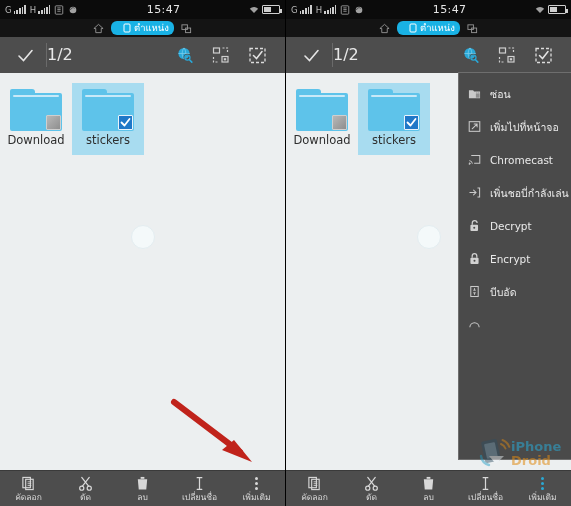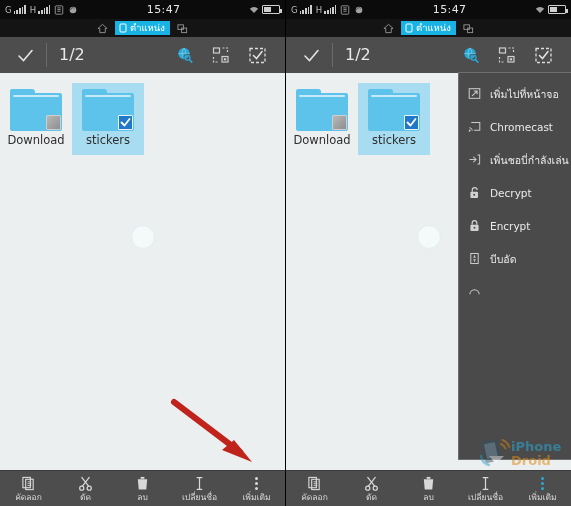--- a/index.html
+++ b/index.html
@@ -36,32 +36,32 @@
 
   
   .tabstrip {
     height:18px; background:#141414;
     display:flex; align-items:center; justify-content:center; gap:7px;
   }
   .tab-ico { width:11px; height:11px; opacity:.8; }
   .tab-loc {
     display:flex; align-items:center; gap:3px;
     background:#19b2e5; color:#fff; font-size:9.5px;
-    padding:1px 5px 2px 4px; border-radius:0; line-height:11px;
+    padding:1px 5px 2px 12px; border-radius:6px; line-height:11px;
   }
   .tab-loc svg { width:8px; height:10px; }
 
   
   .toolbar {
     height:36px; background:#4d4d4d;
     display:flex; align-items:center; padding:0 10px; gap:0;
   }
   .tb-check { width:30px; display:flex; align-items:center; justify-content:center; }
   .tb-count {
-    flex:1; color:#e8e8e8; font-size:16px; padding-left:12px;
+    flex:1; color:#e8e8e8; font-size:16px; 
     border-left:1px solid #6a6a6a; margin-left:6px; line-height:24px;
   }
   .tb-ico { width:36px; display:flex; align-items:center; justify-content:center; }
 
   
   .content { position:relative; height:calc(506px - 19px - 18px - 36px - 36px); background:#eceff0; }
   .grid { display:flex; padding:10px 0 0 0; }
   .cell {
     width:72px; padding:6px 2px 8px; text-align:center;
     display:flex; flex-direction:column; align-items:center; gap:2px;
@@ -413,20 +413,28 @@
           </div>
           <div class="fname">stickers</div>
         </div>
       </div>
       <div class="spinner"></div>
     </div>
 
     <div class="menu">
       <div class="mi">
         <svg viewBox="0 0 14 14">
+          <path d="M1 3.5h4.5l1 1.3H13V12H1z" fill="#c9c9c9"></path>
+          <rect x="8.5" y="7" width="4" height="4.5" fill="#8d8d8d"></rect>
+          <path d="M9.4 7V6a1.1 1.1 0 012.2 0v1" stroke="#8d8d8d" stroke-width=".8" fill="none"></path>
+        </svg>
+        <span>ซ่อน</span>
+      </div>
+      <div class="mi">
+        <svg viewBox="0 0 14 14">
           <rect x="1.3" y="1.8" width="11.4" height="10.4" fill="none" stroke="#cacaca" stroke-width="1.1"></rect>
           <path d="M4.5 9.5L9.4 4.6M6.6 4.2h3.2v3.2" stroke="#cacaca" stroke-width="1.1" fill="none" stroke-linecap="round"></path>
         </svg>
         <span>เพิ่มไปที่หน้าจอ</span>
       </div>
       <div class="mi">
         <svg viewBox="0 0 14 14">
           <path d="M3.5 2.6h9.2v8.4H6.6" fill="none" stroke="#cacaca" stroke-width="1.1"></path>
           <path d="M1.4 8.2a3.6 3.6 0 013.3 3.3M1.4 10.5a1.4 1.4 0 011.3 1" stroke="#cacaca" stroke-width="1" fill="none"></path>
           <circle cx="1.6" cy="11.8" r=".9" fill="#cacaca"></circle>

